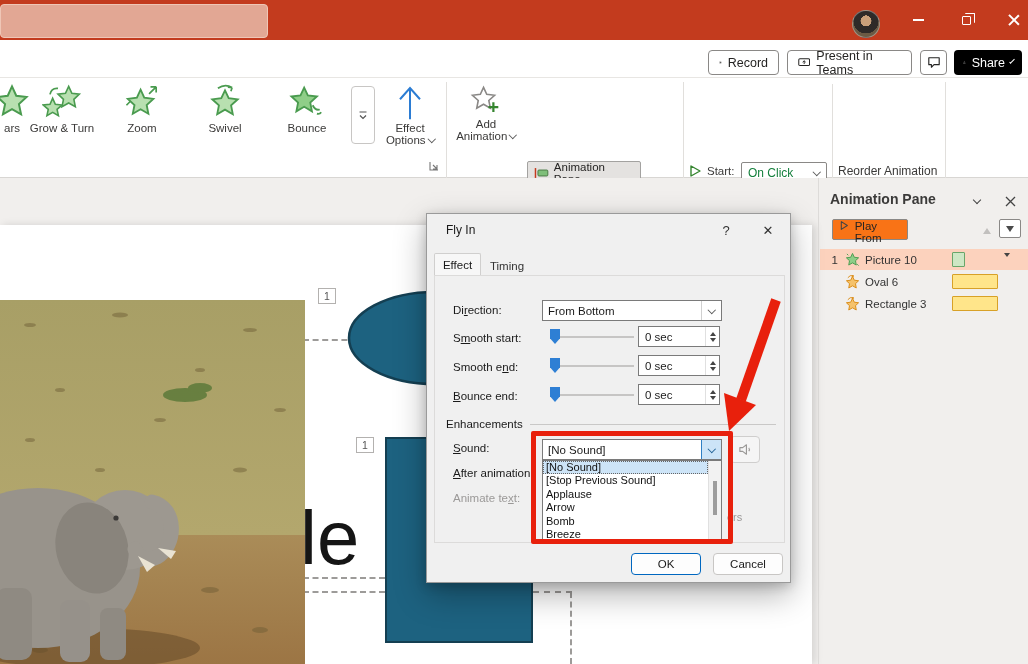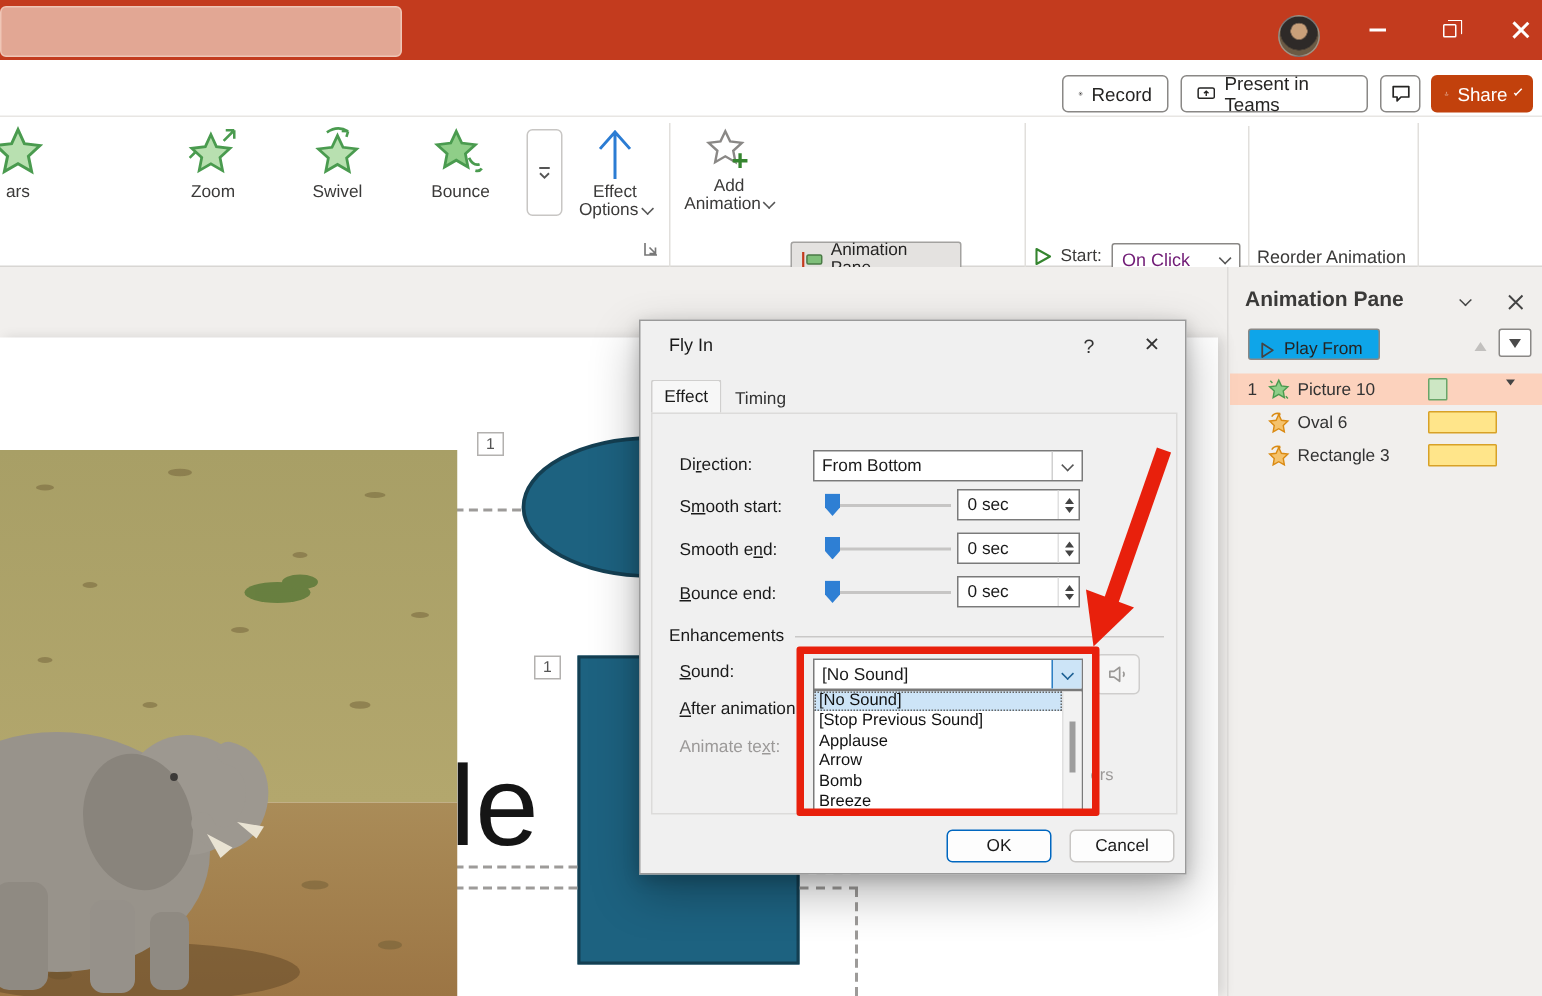--- a/index.html
+++ b/index.html
@@ -22,21 +22,21 @@
   .glyph-rest:before{content:"";position:absolute;left:2px;top:-4px;width:9px;height:9px;
     border-top:1.4px solid #fff;border-right:1.4px solid #fff;border-radius:1px;}
   .glyph-x{position:relative;width:12px;height:12px;}
   .glyph-x:before,.glyph-x:after{content:"";position:absolute;left:5px;top:-1px;width:1.6px;height:14px;background:#fff;}
   .glyph-x:before{transform:rotate(45deg);} .glyph-x:after{transform:rotate(-45deg);}
 
   
   .qrow{left:0;top:40px;width:1028px;height:38px;background:#fff;border-bottom:1px solid #e8e6e3;}
   .qbtn{position:absolute;top:10px;height:25px;border:1px solid #8a8886;border-radius:4px;
     background:#fff;display:flex;align-items:center;gap:6px;padding:0 10px;font-size:12.5px;color:#252423;}
-  .share-btn{position:absolute;top:10px;height:25px;border-radius:4px;background:#c2410c;color:#fff;
+  .share-btn{position:absolute;top:10px;height:25px;border-radius:4px;background:#000000;color:#fff;
     display:flex;align-items:center;gap:6px;padding:0 9px;font-size:12.5px;}
   .chev{display:inline-block;width:6px;height:6px;border-right:1.4px solid currentColor;
     border-bottom:1.4px solid currentColor;transform:rotate(45deg);margin-top:-3px;}
   .chev-up{transform:rotate(-135deg);margin-top:3px;}
 
   
   .ribbon{left:0;top:78px;width:1028px;height:100px;background:#fff;border-bottom:1px solid #d8d6d3;}
   .vsep{position:absolute;width:1px;background:#e1dfdc;top:4px;height:150px;}
   .anim-item{position:absolute;top:6px;width:76px;height:62px;display:flex;flex-direction:column;
     align-items:center;justify-content:flex-start;}
@@ -44,21 +44,21 @@
   .gal-more{position:absolute;left:351px;top:8px;width:24px;height:58px;border:1px solid #c8c6c4;
     border-radius:4px;background:#fff;display:flex;align-items:center;justify-content:center;}
   .big-cmd{position:absolute;display:flex;flex-direction:column;align-items:center;font-size:11.5px;color:#3b3a39;}
   .row-cmd{position:absolute;display:flex;align-items:center;gap:5px;font-size:11.5px;color:#3b3a39;white-space:nowrap;}
   .ap-btn{position:absolute;left:527px;top:83px;width:114px;height:23px;background:#e4e2e0;
     border:1px solid #a3a2a0;border-radius:2px;display:flex;align-items:center;gap:5px;
     padding:0 6px;font-size:11.5px;color:#252423;}
   .grayed{color:#a9a7a5 !important;}
   .group-lbl{position:absolute;top:157px;font-size:11px;color:#605e5c;text-align:center;}
   .combo{border:1px solid #8a8886;border-radius:2px;background:#fff;display:flex;align-items:center;
-    font-size:12px;color:#701a75;gap:14px;}
+    font-size:12px;color:#15803d;gap:14px;}
   .combo .val{flex:1;padding-left:6px;white-space:nowrap;overflow:hidden;}
   .spin{border:1px solid #8a8886;border-radius:2px;background:#fff;display:flex;align-items:center;font-size:12px;}
   .spin .val{flex:1;padding-left:5px;}
   .spin .arrows{width:14px;display:flex;flex-direction:column;align-items:center;gap:1px;padding-right:2px;}
   .tri-u{width:0;height:0;border-left:3.5px solid transparent;border-right:3.5px solid transparent;border-bottom:4.5px solid #444;}
   .tri-d{width:0;height:0;border-left:3.5px solid transparent;border-right:3.5px solid transparent;border-top:4.5px solid #444;}
   .mini-chev{width:5.5px;height:5.5px;border-right:1.3px solid #555;border-bottom:1.3px solid #555;transform:rotate(45deg);margin-top:-2px;}
 
   
   .workspace{left:0;top:178px;width:1028px;height:486px;background:#f1efed;}
@@ -110,22 +110,22 @@
     font-size:11.5px;display:flex;align-items:center;justify-content:center;color:#1a1a1a;}
   .frag{position:absolute;left:300px;top:297px;font-size:11px;color:#9b9998;}
 
   
   .red-rect{position:absolute;left:531px;top:253px;width:202px;height:113px;border:5px solid #e8200c;z-index:10;border-radius:2px;}
   .red-arrow{position:absolute;left:700px;top:100px;width:110px;height:180px;z-index:10;pointer-events:none;}
 
   
   .pane-title{position:absolute;left:830px;top:13px;font-size:14px;font-weight:700;color:#3b3a39;}
   .pane-icon-btn{position:absolute;top:15px;width:18px;height:16px;display:flex;align-items:center;justify-content:center;color:#444;}
-  .playfrom{position:absolute;left:832px;top:41px;width:88px;height:21px;border:1px solid #8a8886;border-radius:2px;
-    background:#0ea5e9;display:flex;align-items:flex-end;gap:6px;padding:0 7px;font-size:11.5px;color:#252423;}
+  .playfrom{position:absolute;left:832px;top:41px;width:76px;height:21px;border:1px solid #8a8886;border-radius:2px;
+    background:#f97316;display:flex;align-items:flex-start;gap:6px;padding:0 7px;font-size:11.5px;color:#252423;}
   .reord{position:absolute;width:22px;height:19px;display:flex;align-items:center;justify-content:center;background:transparent;}
   .reord-down{border:1px solid #8a8886;background:#fff;border-radius:2px;}
   .tri8u{width:0;height:0;border-left:4.5px solid transparent;border-right:4.5px solid transparent;border-bottom:6px solid #c2c0be;}
   .tri8d{width:0;height:0;border-left:4.5px solid transparent;border-right:4.5px solid transparent;border-top:6px solid #4a4a4a;}
   .pane-row{position:absolute;left:820px;width:208px;height:21px;display:flex;align-items:center;font-size:11.5px;color:#333;}
   .row-sel{background:#fcd2bd;}
   .bar{position:absolute;height:15px;border-radius:1px;}
   .bar-green{left:132px;width:13px;background:#cde7c4;border:1px solid #69a569;}
   .bar-yellow{left:132px;width:46px;background:#ffe58a;border:1px solid #d8a127;}
   .row-caret{position:absolute;left:184px;top:8px;}
@@ -178,20 +178,28 @@
     </div>
   </div>
 
   <div class="abs ribbon">
 
     <div class="anim-item" style="left:-26px;">
       <svg width="34" height="34" viewBox="0 0 24 24">
           <path d="M12 1.7 15 8.3 22.3 9.2 16.9 14.2 18.4 21.4 12 17.7 5.6 21.4 7.1 14.2 1.7 9.2 9 8.3Z" fill="#b8e0b0" stroke="#4a9b4f" stroke-width="1.4"></path>
         </svg>
       <span class="lbl">ars</span>
+    </div>
+    <div class="anim-item" style="left:24px;">
+      <svg width="40" height="34" viewBox="0 0 30 24">
+        <path d="M8 10 10 14.5 15 15 11.3 18.3 12.3 23 8 20.5 3.7 23 4.7 18.3 1 15 6 14.5Z" fill="#b8e0b0" stroke="#4a9b4f" stroke-width="1.2"></path>
+        <path d="M20 1 22.4 6.2 28 6.9 23.9 10.8 25 16.3 20 13.5 15 16.3 16.1 10.8 12 6.9 17.6 6.2Z" fill="#b8e0b0" stroke="#4a9b4f" stroke-width="1.2"></path>
+        <path d="M6 7 Q7 2 12 2.5" fill="none" stroke="#4a9b4f" stroke-width="1.3"></path>
+      </svg>
+      <span class="lbl">Grow &amp; Turn</span>
     </div>
     <div class="anim-item" style="left:104px;">
       <svg width="38" height="34" viewBox="0 0 26 24">
         <path d="M12 4 14.6 9.7 21 10.5 16.3 14.8 17.5 21 12 17.8 6.5 21 7.7 14.8 3 10.5 9.4 9.7Z" fill="#b8e0b0" stroke="#4a9b4f" stroke-width="1.3"></path>
         <path d="M18 7 23 2 M23 2h-4 M23 2v4 M5 12l-3 3" fill="none" stroke="#4a9b4f" stroke-width="1.2"></path>
       </svg>
       <span class="lbl">Zoom</span>
     </div>
     <div class="anim-item" style="left:187px;">
       <svg width="38" height="34" viewBox="0 0 26 24">

